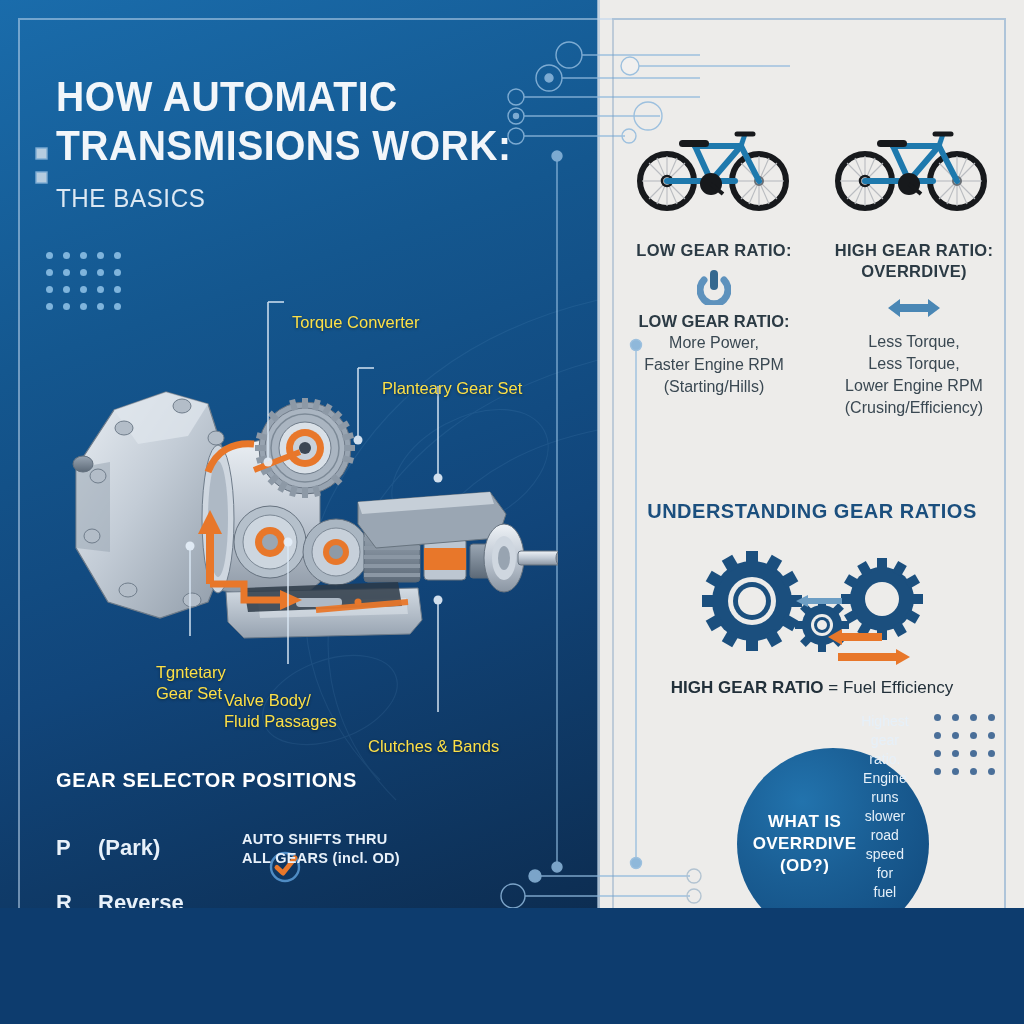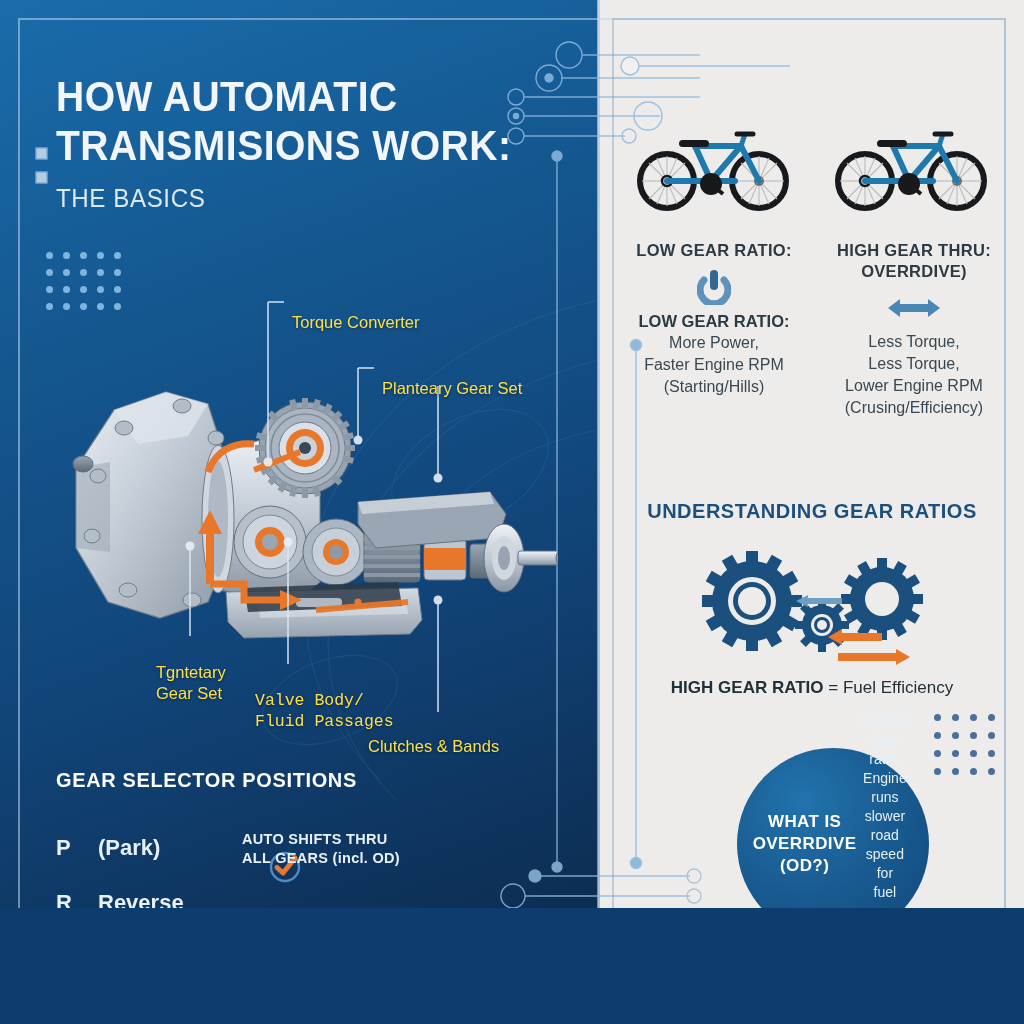--- a/index.html
+++ b/index.html
@@ -77,21 +77,21 @@
   .callout {
     position: absolute; color: #fde047;
     font-size: 16.5px; line-height: 21px; font-weight: 400;
     text-shadow: 0 1px 3px rgba(0,0,0,.45);
     white-space: pre-line;
     margin-top: 20px;
   }
   #cl-torque   { left: 292px; top: 292px; }
   #cl-planetary{ left: 382px; top: 358px; }
   #cl-tgnt     { left: 156px; top: 642px; }
-  #cl-valve    { left: 255px; top: 670px; font-family: Liberation Mono, monospace; }
+  #cl-valve    { left: 224px; top: 670px; }
   #cl-clutch   { left: 368px; top: 716px; }
 
   .leader { position: absolute; stroke: #dbe9f6; stroke-width: 1.6; fill: none; opacity: .9; }
 
   
   #gear-selector { position: absolute; left: 56px; top: 768px; width: 400px; }
   .gs-title {
     font-size: 21px; font-weight: 700; color: #ffffff; letter-spacing: .7px;
     font-family: "Liberation Sans Narrow", "Liberation Sans", sans-serif;
     transform: scaleX(.95); transform-origin: left center;
@@ -589,21 +589,21 @@
           <path d="M7 11 A 14 14 0 1 0 27 11" fill="none" stroke="#5e92bd" stroke-width="7" stroke-linecap="round"></path>
           <rect x="13" y="1" width="8" height="20" rx="4" fill="#34688f"></rect>
         </svg>
       </div>
       <div class="rc-sub">LOW GEAR RATIO:</div>
       <div class="rc-body">More Power,
 Faster Engine RPM
 (Starting/Hills)</div>
     </div>
     <div class="ratio-col">
-      <div class="rc-head">HIGH GEAR THRU:
+      <div class="rc-head">HIGH GEAR RATIO:
 OVERRDIVE)</div>
       <div class="rc-icon">
         <svg width="56" height="26" viewBox="0 0 56 26">
           <path d="M2 13 L14 4 L14 9 L42 9 L42 4 L54 13 L42 22 L42 17 L14 17 L14 22 Z" fill="#4a87b5"></path>
         </svg>
       </div>
       <div class="rc-body">Less Torque,
 Less Torque,
 Lower Engine RPM
 (Crusing/Efficiency)</div>

